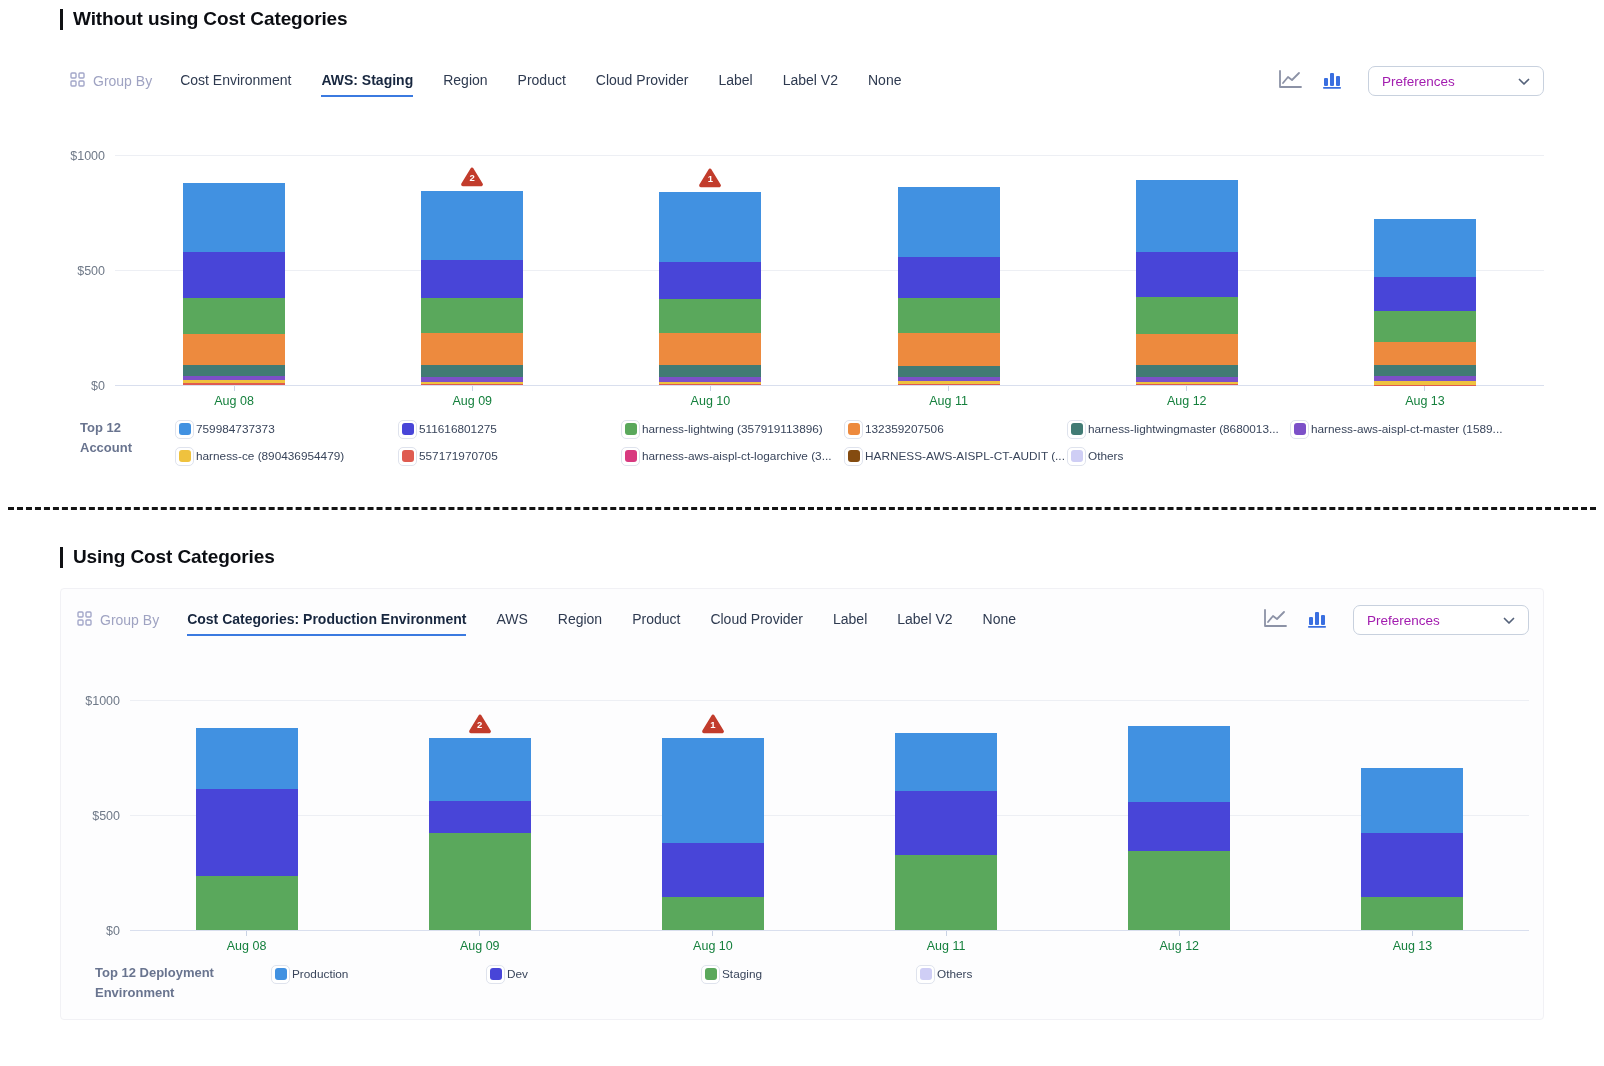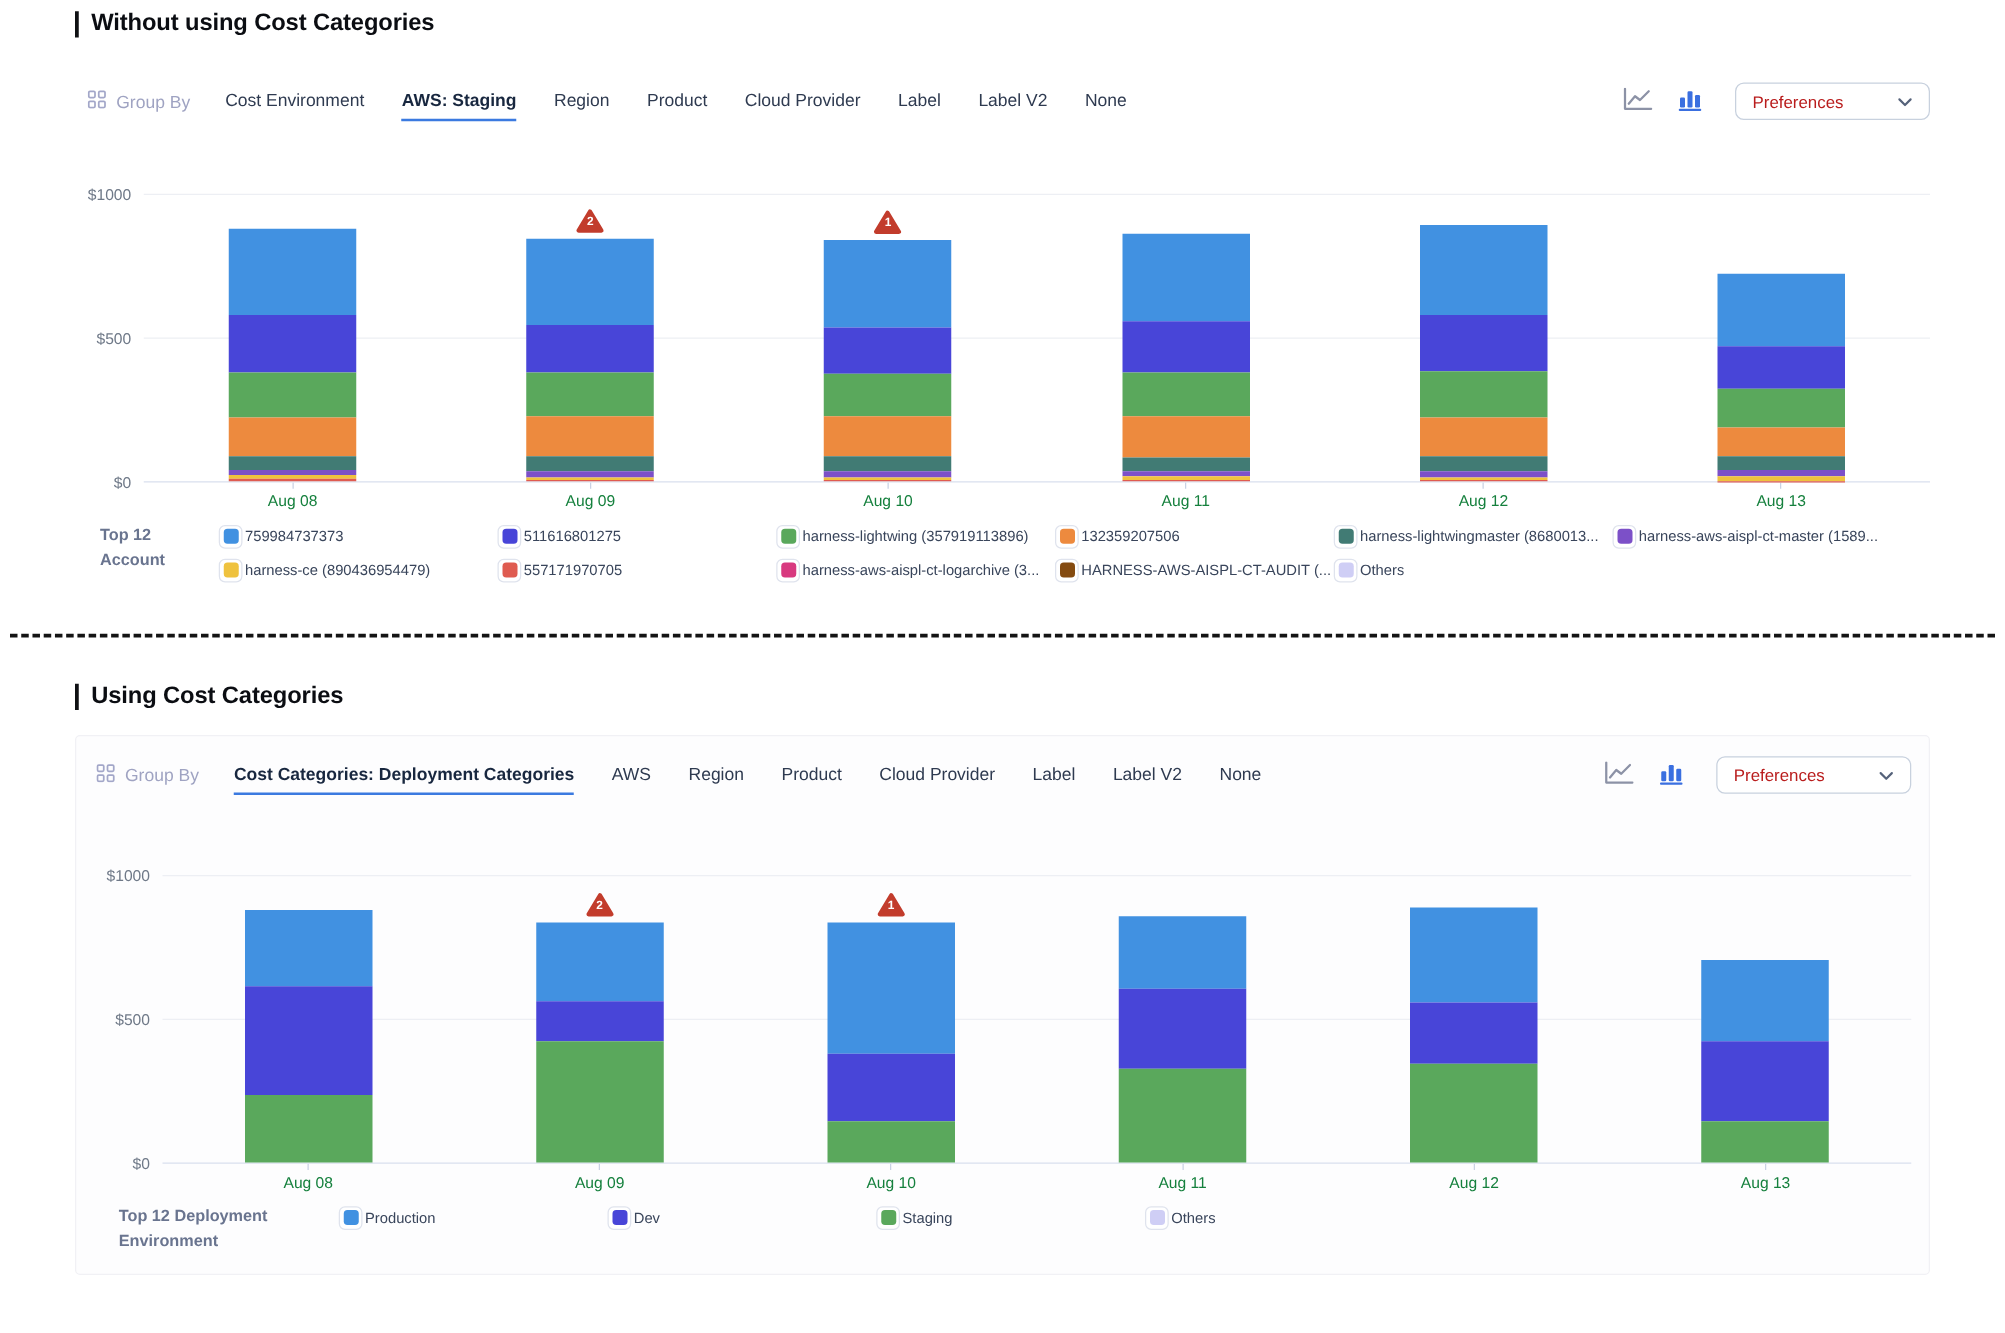--- a/index.html
+++ b/index.html
@@ -10,21 +10,21 @@
   .pipe{display:inline-block;width:3px;height:21px;background:#101114;margin-right:10px}
   
   .toolbar{display:flex;align-items:center;height:34px;padding-left:10px}
   .sec1 .toolbar{margin-top:34px}
   .groupby{display:flex;align-items:center;gap:8px;font-size:14px;font-weight:500;color:#9FA3C2;margin-right:28px}
   .tabs{display:flex;gap:30px;align-items:center}
   .tab{background:none;border:none;font-family:inherit;font-size:14px;font-weight:500;color:#2E3A50;cursor:pointer;padding:6px 0 7px;border-bottom:2.5px solid transparent}
   .tab.active{font-weight:700;color:#18273F;border-bottom-color:#3B7AE0}
   .toolbar-right{margin-left:auto;display:flex;align-items:center;gap:16px}
   .icon-btn{background:none;border:none;cursor:pointer;padding:2px;display:flex;align-items:center}
-  .prefs{margin-left:8px;display:flex;align-items:center;justify-content:space-between;width:156px;height:30px;padding:0 13px;background:#fff;border:1px solid #C8D1DE;border-radius:7px;font-family:inherit;font-size:13.5px;font-weight:500;color:#b91c1c;cursor:pointer}
+  .prefs{margin-left:8px;display:flex;align-items:center;justify-content:space-between;width:176px;height:30px;padding:0 13px;background:#fff;border:1px solid #C8D1DE;border-radius:7px;font-family:inherit;font-size:13.5px;font-weight:500;color:#a21caf;cursor:pointer}
   
   .chart{display:flex;margin-top:36px}
   .y-axis{position:relative;width:55px;height:252px;flex:0 0 55px}
   .ylab{position:absolute;right:10px;font-size:12.5px;color:#6F7988;white-space:nowrap}
   .plot-area{flex:1;min-width:0}
   .plot{position:relative;height:252px}
   .grid{position:absolute;left:0;right:0;height:1px;background:#EDEFF4}
   .grid.axis{background:#D9DFEE}
   .cols{position:absolute;left:0;right:0;top:0;bottom:0;display:flex}
   .col{flex:1;position:relative}
@@ -325,21 +325,21 @@
           <svg width="15" height="15" viewBox="0 0 15 15" fill="none" stroke="#A3A7C9" stroke-width="1.4">
             <rect x="1" y="1" width="5" height="5" rx="1"></rect>
               <rect x="9" y="1" width="5" height="5" rx="1"></rect>
             <rect x="1" y="9" width="5" height="5" rx="1"></rect>
               <rect x="9" y="9" width="5" height="5" rx="1"></rect>
           </svg>
         </span>
         <span>Group By</span>
       </div>
       <nav class="tabs" id="tabs-1">
-          <button class="tab active">Cost Categories: Deployment Categories</button>
+          <button class="tab active">Cost Categories: Production Environment</button>
           <button class="tab">AWS</button>
           <button class="tab">Region</button>
           <button class="tab">Product</button>
           <button class="tab">Cloud Provider</button>
           <button class="tab">Label</button>
           <button class="tab">Label V2</button>
           <button class="tab">None</button>
         </nav>
       <div class="toolbar-right">
         <button class="icon-btn">

